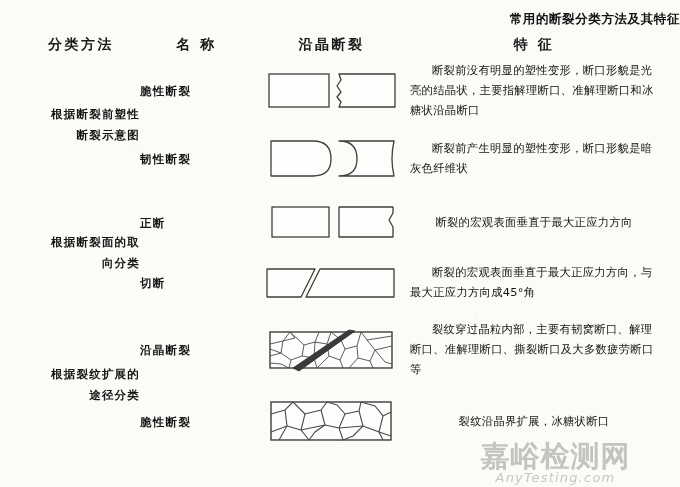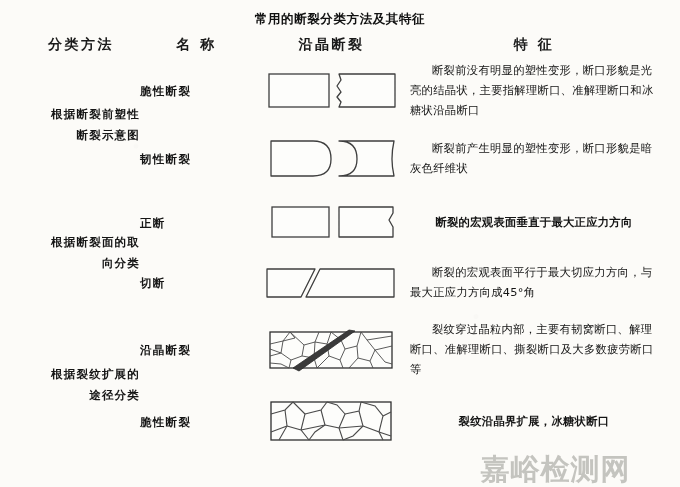--- a/index.html
+++ b/index.html
@@ -25,21 +25,21 @@
       radial-gradient(circle at 20% 30%, rgba(0,0,0,0.013) 0 2px, transparent 3px),
       radial-gradient(circle at 70% 65%, rgba(0,0,0,0.012) 0 2px, transparent 3px),
       #fcfbf8;
   }
 
   
   #title-bar {
     position: absolute;
     left: 0; top: 8px;
     width: 680px;
-    text-align: center;
+    text-align: right;
   }
   #table-title {
     display: inline-block;
     font-size: 12.5px;
     font-weight: bold;
     letter-spacing: 0.6px;
     color: #111;
   }
 
   
@@ -111,21 +111,21 @@
     letter-spacing: 0.3px;
     padding: 4px 12px 4px 8px;
     text-align: left;
     color: #141414;
     margin-left: 28px;
   }
   .feat-cell p { margin: 0; text-indent: 22px; }
   .feat-cell.center-one {
     text-align: center;
   }
-  .feat-cell.center-one p { text-indent: 0; font-weight: bold; }
+  .feat-cell.center-one p { text-indent: 0; }
 
   
   #watermark {
     position: absolute;
     right: 17px;
     bottom: 2px;
     width: 215px;
     text-align: center;
     pointer-events: none;
     user-select: none;
@@ -234,21 +234,21 @@
         <td class="name-cell vline-r hrule-thin" style="height:60px">切断</td>
 
         <td class="diag-cell vline-r hrule-thin">
           <svg width="150" height="50" viewBox="0 0 150 50">
             <path d="M10 11 L58 11 L44 39 L10 39 Z" fill="#fdfdfb" stroke="#3e3e3e" stroke-width="1.3" stroke-linejoin="round"></path>
             <path d="M63 11 L137 11 L137 39 L49 39 Z" fill="#fdfdfb" stroke="#3e3e3e" stroke-width="1.3" stroke-linejoin="round"></path>
           </svg>
         </td>
 
         <td class="feat-cell hrule-thin">
-          <p>断裂的宏观表面平行于最大切应力方向，与最大正应力方向成45°角</p>
+          <p>断裂的宏观表面垂直于最大正应力方向，与最大正应力方向成45°角</p>
         </td>
       </tr>
 
       <tr>
         <td class="cat-cell vline-r hrule-mid" rowspan="2">
           <span class="l1">根据裂纹扩展的</span>
           <span class="l2">途径分类</span>
         </td>
 
         <td class="name-cell vline-r hrule-mid" style="height:74px">沿晶断裂</td>
@@ -321,15 +321,16 @@
         <td class="feat-cell center-one hrule-thin hrule-bot">
           <p>裂纹沿晶界扩展，冰糖状断口</p>
         </td>
       </tr>
 
     </tbody>
   </table>
 
   <div id="watermark">
     <div id="watermark-main">嘉峪检测网</div>
+    <div id="watermark-sub">AnyTesting.com</div>
   </div>
 
 </div>
 
 </body></html>

